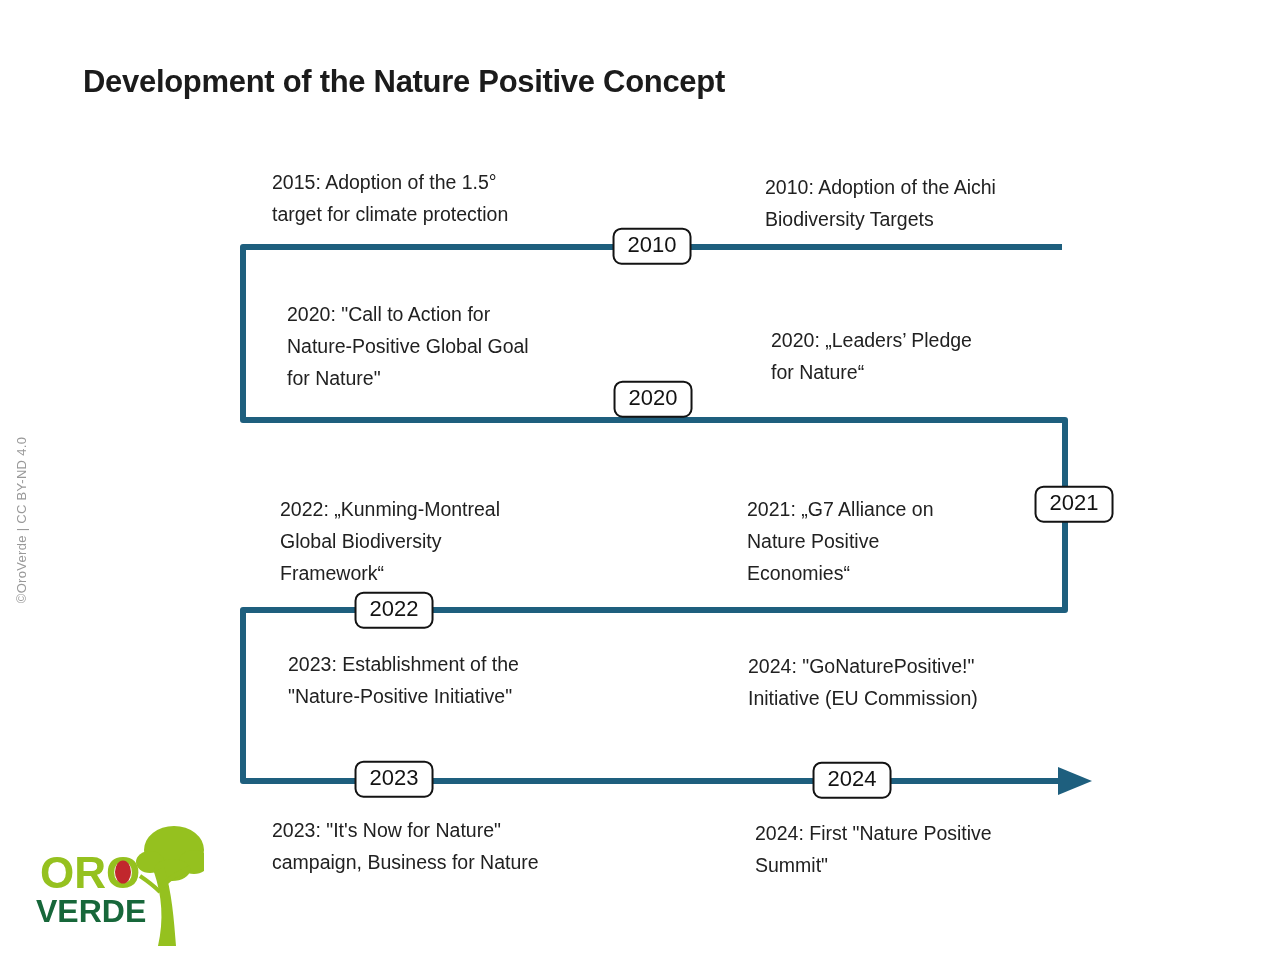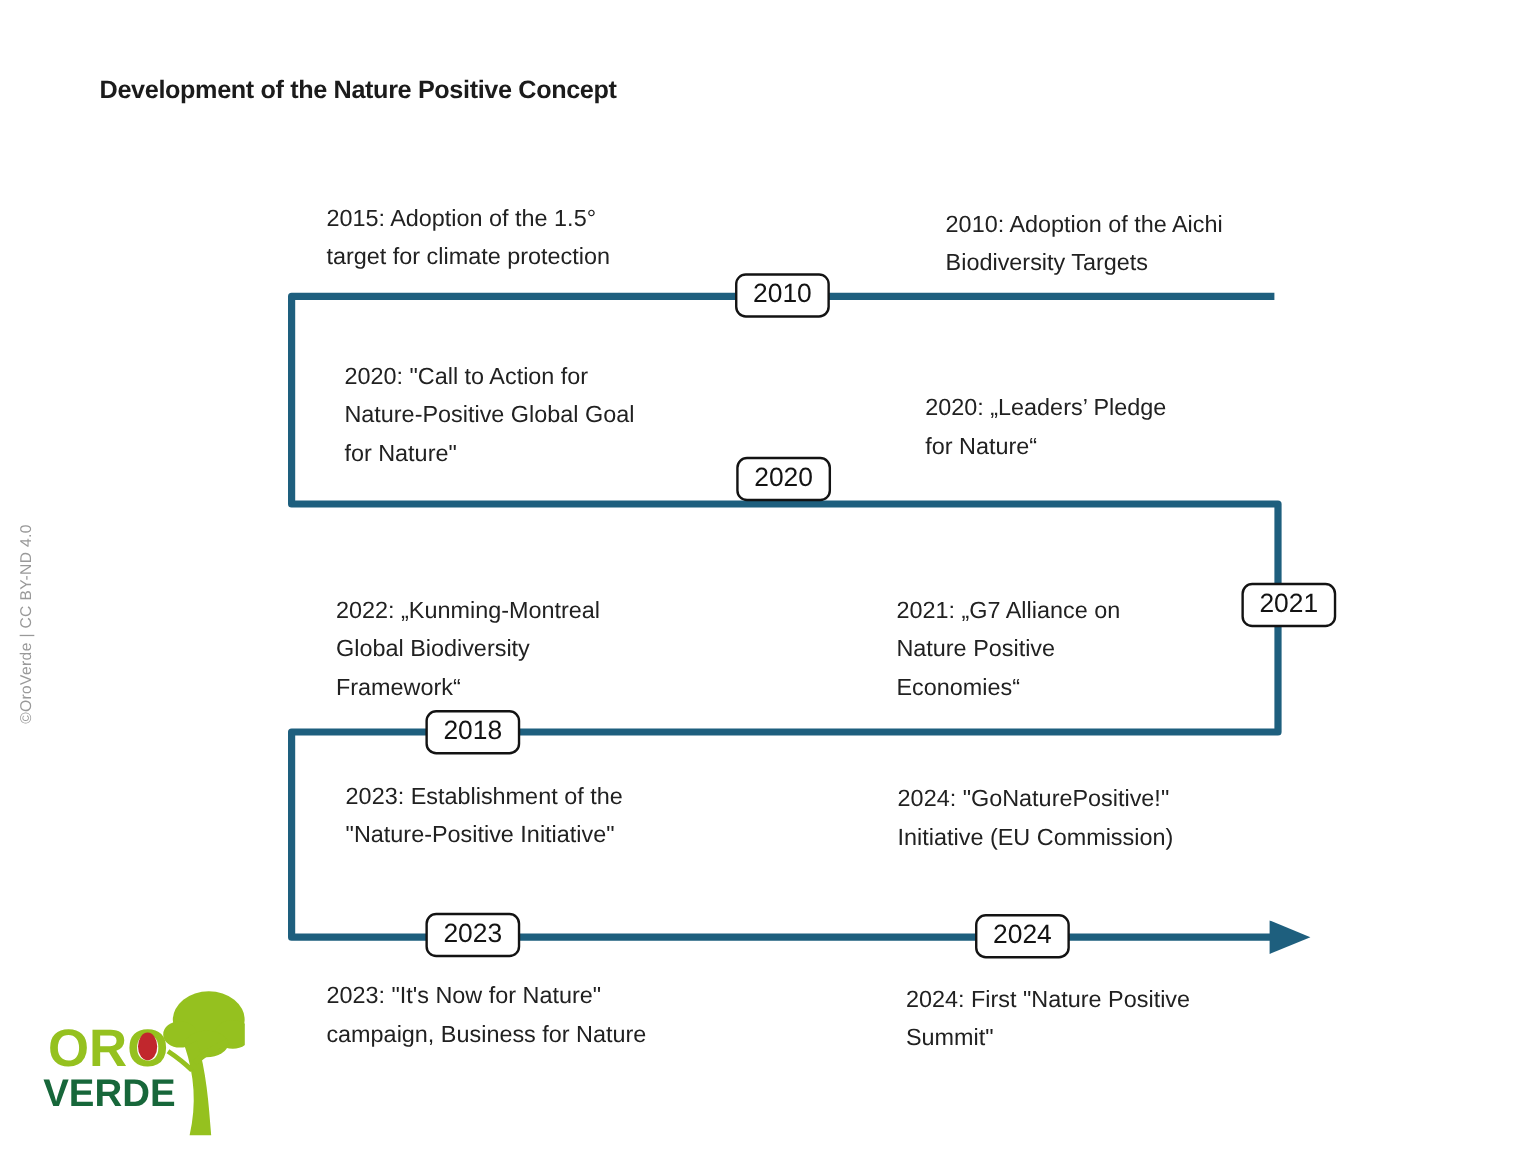--- a/index.html
+++ b/index.html
@@ -3,21 +3,21 @@
 <meta charset="utf-8">
 <style>
   html,body{margin:0;padding:0;}
   body{
     width:1280px;height:960px;position:relative;overflow:hidden;
     background:#ffffff;
     font-family:"Liberation Sans","DejaVu Sans",sans-serif;
   }
   .page-title{
     position:absolute;left:83px;top:64px;
-    font-size:21px;font-weight:bold;color:#1b1b1b;letter-spacing:-0.3px;
+    font-size:31px;font-weight:bold;color:#1b1b1b;letter-spacing:-0.3px;
   }
   svg.timeline-svg{position:absolute;left:0;top:0;}
   .ybox{
     position:absolute;transform:translate(-50%,-50%);
     background:#ffffff;border:2.5px solid #131313;border-radius:9px;
     padding:1px 13px 3px 13px;font-size:22px;color:#131313;line-height:1.3;
     white-space:nowrap;
   }
   .yb0{left:652px;top:246px;}
   .yb1{left:653px;top:399px;}
@@ -30,21 +30,21 @@
     white-space:pre-wrap;
   }
   .ev .b{font-weight:normal;}
   .ev .wavy{
     text-decoration-style:wavy;
     text-decoration-color:#CC3A28;
     text-decoration-thickness:1px;
     text-underline-offset:4px;
   }
   .ev0{left:272px;top:166px;width:340px;}
-  .ev1{left:765px;top:171px;width:340px;margin-left:23px;}
+  .ev1{left:765px;top:171px;width:340px;}
   .ev2{left:287px;top:298px;width:340px;}
   .ev3{left:771px;top:324px;width:300px;}
   .ev4{left:280px;top:493px;width:340px;}
   .ev5{left:747px;top:493px;width:300px;}
   .ev6{left:288px;top:648px;width:340px;}
   .ev7{left:748px;top:650px;width:340px;}
   .ev8{left:272px;top:814px;width:340px;}
   .ev9{left:755px;top:817px;width:320px;}
   .credit{
     position:absolute;left:-76px;top:512px;width:195px;height:16px;
@@ -59,21 +59,21 @@
 <div class="page-title">Development of the Nature Positive Concept</div>
 
 <svg class="timeline-svg" width="1280" height="960" viewBox="0 0 1280 960">
   <path d="M1062,247 H243 V420 H1065 V610 H243 V781 H1062" fill="none" stroke-width="6" stroke-linejoin="round" stroke="#1E5F7E"></path>
   <polygon points="1058,767 1092,781 1058,795" fill="#1E5F7E"></polygon>
 </svg>
 
 <div class="ybox yb0">2010</div>
 <div class="ybox yb1">2020</div>
 <div class="ybox yb2">2021</div>
-<div class="ybox yb3">2018</div>
+<div class="ybox yb3">2022</div>
 <div class="ybox yb4">2023</div>
 <div class="ybox yb5">2024</div>
 
 <div class="ev ev0"><span class="b">2015:</span><span> Adoption of the 1.5°
 target for climate </span><span class="b">protection</span></div>
 <div class="ev ev1"><span class="b">2010</span><span>: Adoption of the Aichi
 Biodiversity Targets</span></div>
 <div class="ev ev2"><span class="b">2020:</span><span> "Call to Action for
 Nature-Positive Global Goal
 </span><span class="b">for Nature"</span></div>

